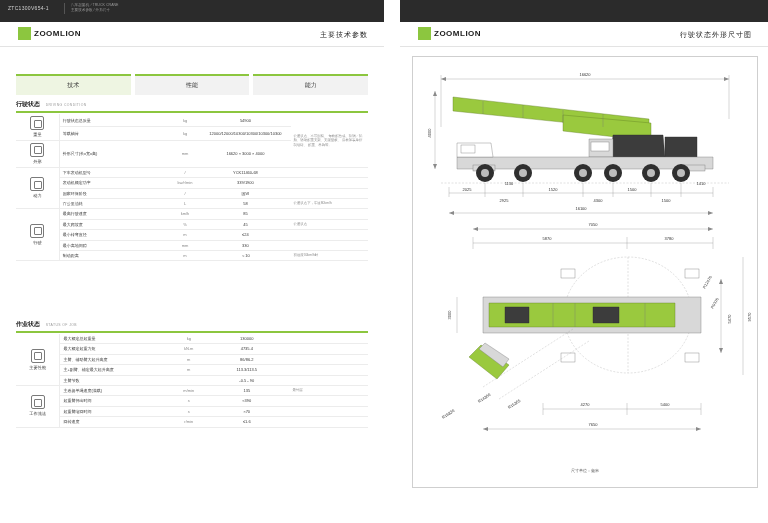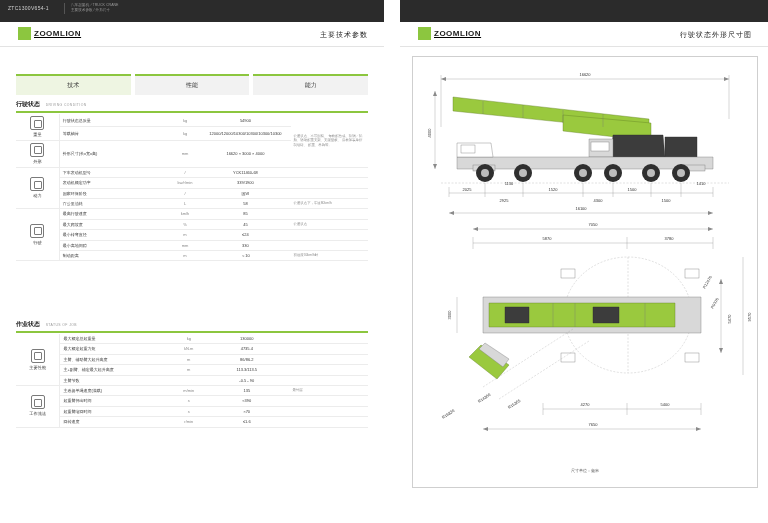--- a/index.html
+++ b/index.html
@@ -5,21 +5,21 @@
   html,body{margin:0;padding:0;background:#ffffff;}
   body{width:768px;height:523px;font-family:"Liberation Sans",sans-serif;overflow:hidden;}
   .page{position:relative;width:768px;height:523px;}
 
   
   .left{position:absolute;left:0;top:0;width:384px;height:523px;background:#fff;}
   .header-bar{position:relative;height:22px;background:#2b2b2b;color:#fff;}
   .hdr-model{position:absolute;left:8px;top:5px;font-size:5px;color:#cfcfcf;letter-spacing:.3px;}
   .hdr-sub{position:absolute;left:64px;top:3px;font-size:3.6px;color:#9a9a9a;line-height:1.5;border-left:1px solid #555;padding-left:6px;}
   .brandrow{position:relative;height:24px;background:#fff;border-bottom:1px solid #e3e3e3;}
-  .brand{position:absolute;left:18px;top:5px;display:flex;align-items:center;text-decoration:underline;}
+  .brand{position:absolute;left:18px;top:5px;display:flex;align-items:center;}
   .brand .sq{width:13px;height:13px;background:#8cc63f;margin-right:3px;}
   .brand .name{font-size:8px;font-weight:bold;color:#1a1a1a;letter-spacing:.5px;}
   .sheet-title{position:absolute;right:16px;top:8px;font-size:7px;color:#222;letter-spacing:1px;}
 
   .tabs{position:absolute;left:16px;top:74px;width:352px;display:flex;gap:4px;}
   .tab{flex:1;text-align:center;font-size:6px;color:#3a3a3a;padding:5px 0;background:#f2f2f2;border-top:2px solid #8cc63f;}
   .tab.sel{background:#eef5e2;}
 
   .sect{position:absolute;left:16px;font-size:6px;color:#222;}
   .sect .cn{font-weight:bold;}

